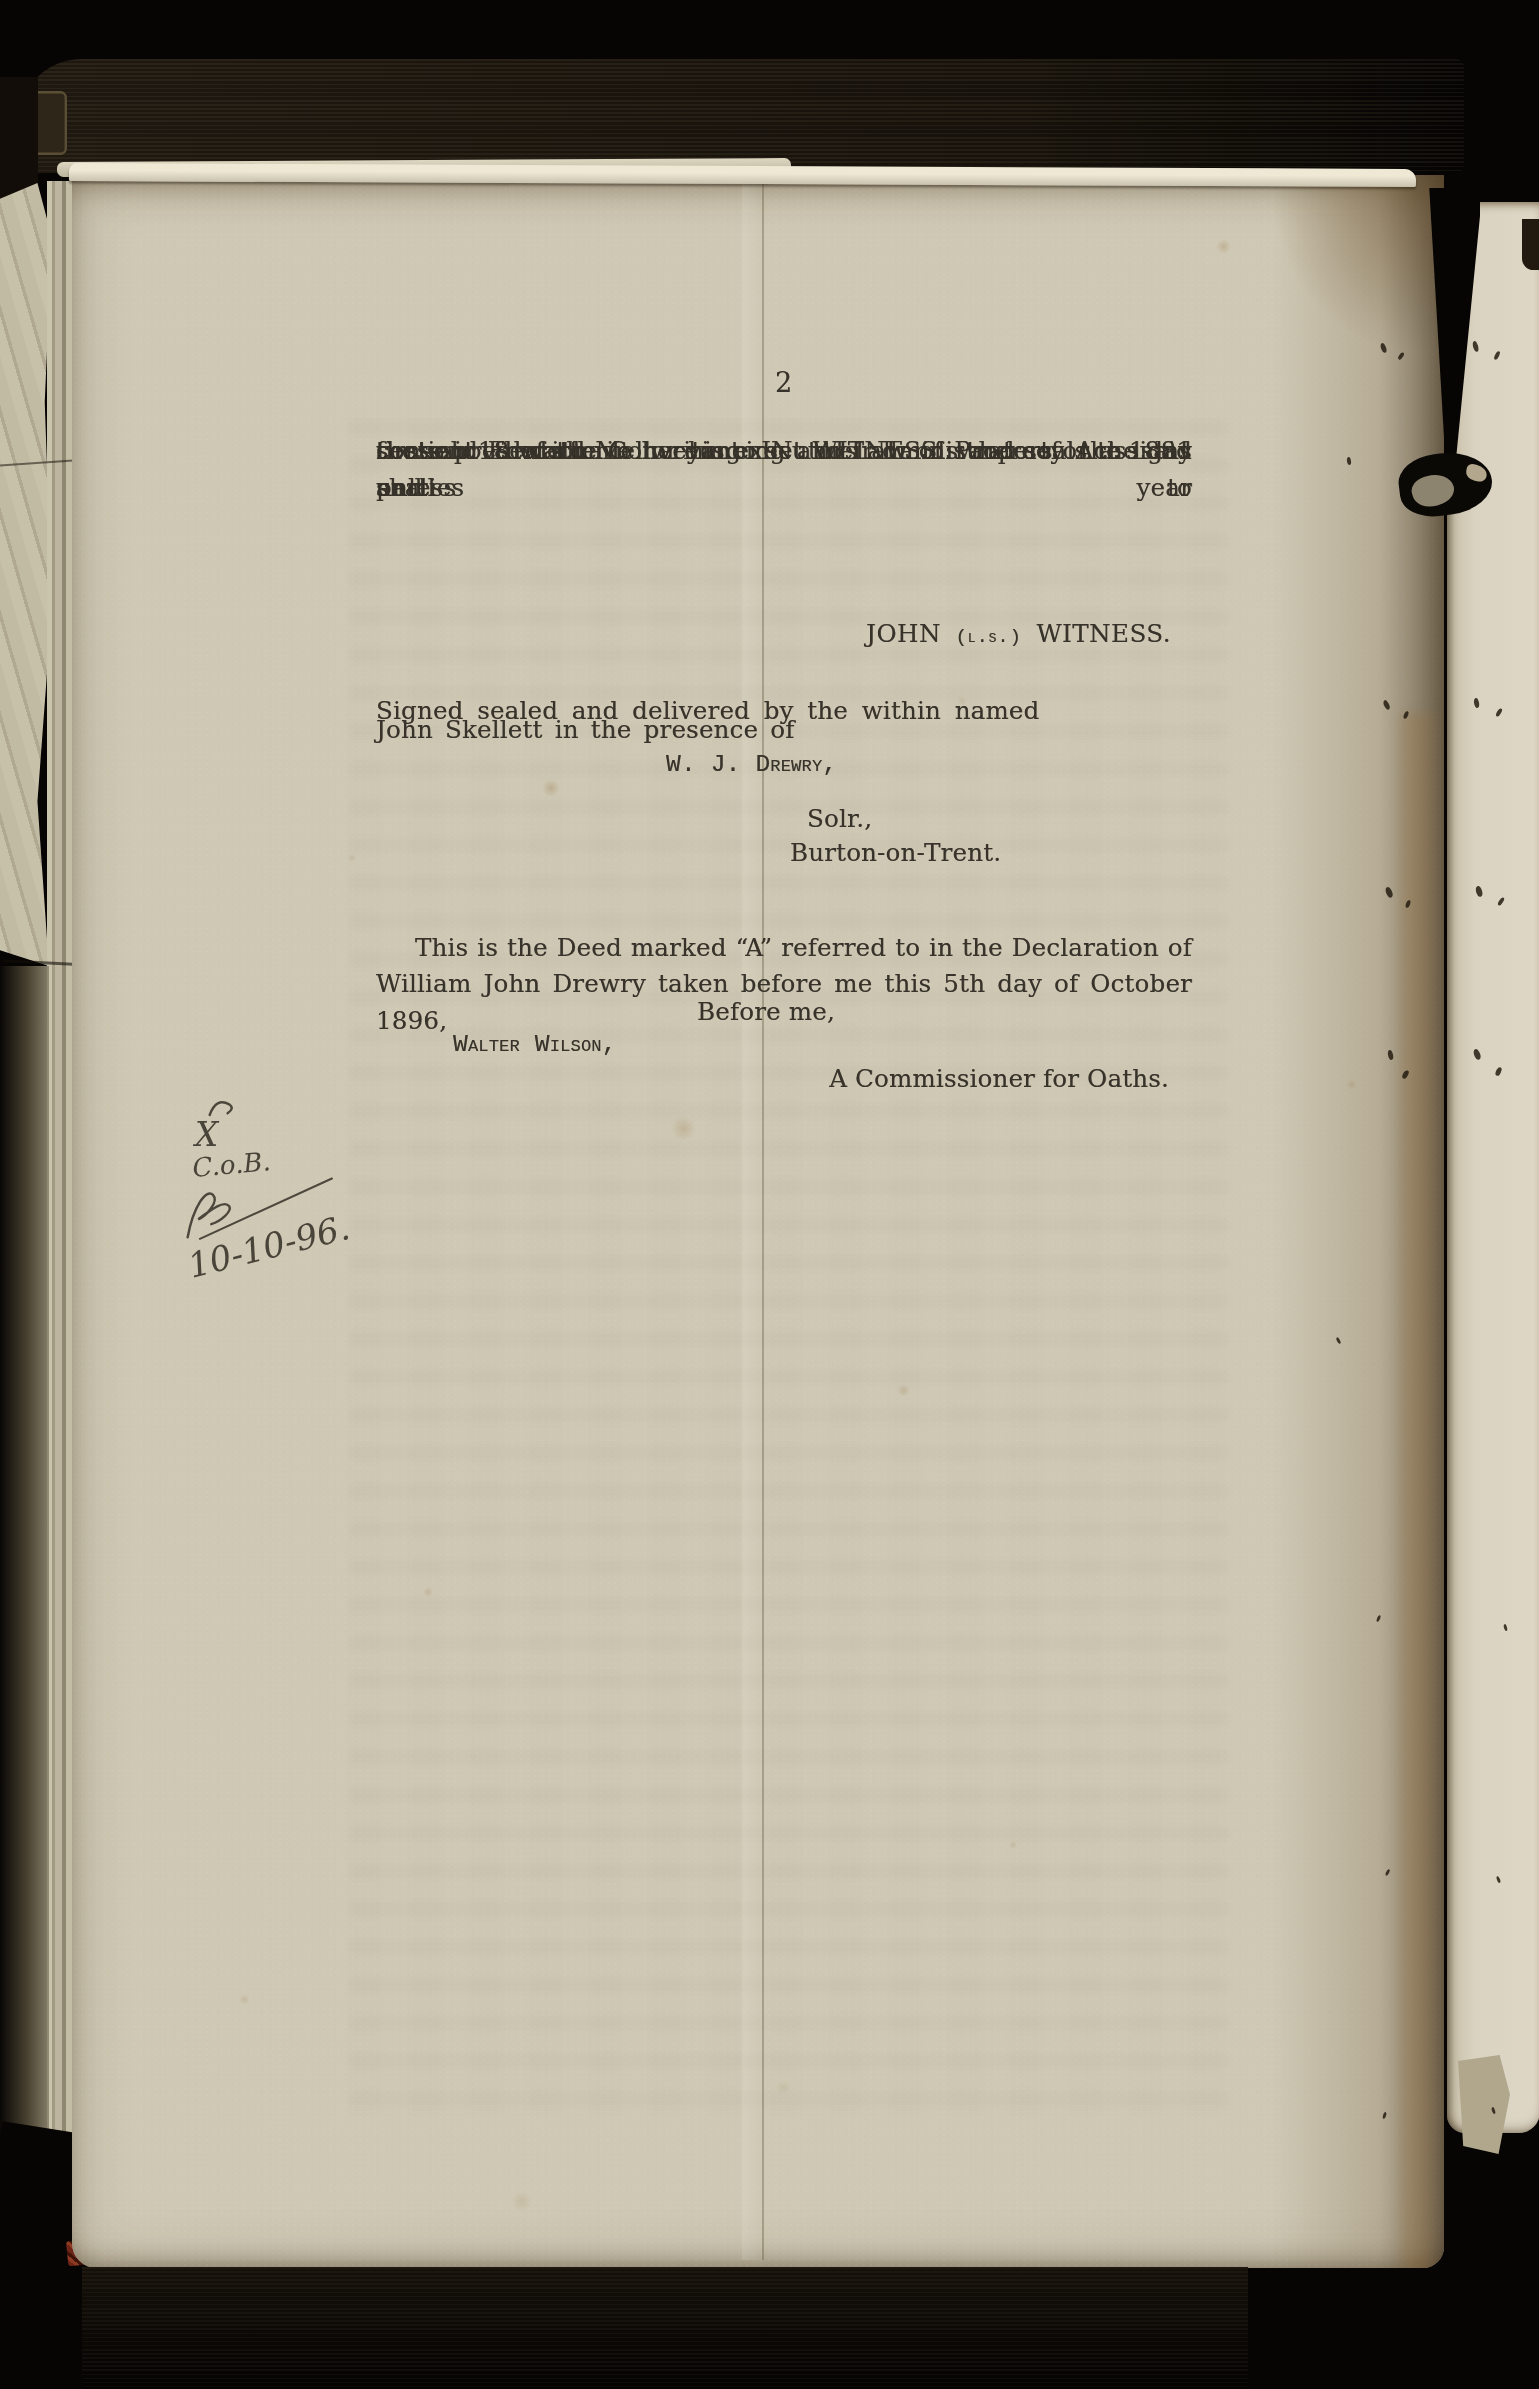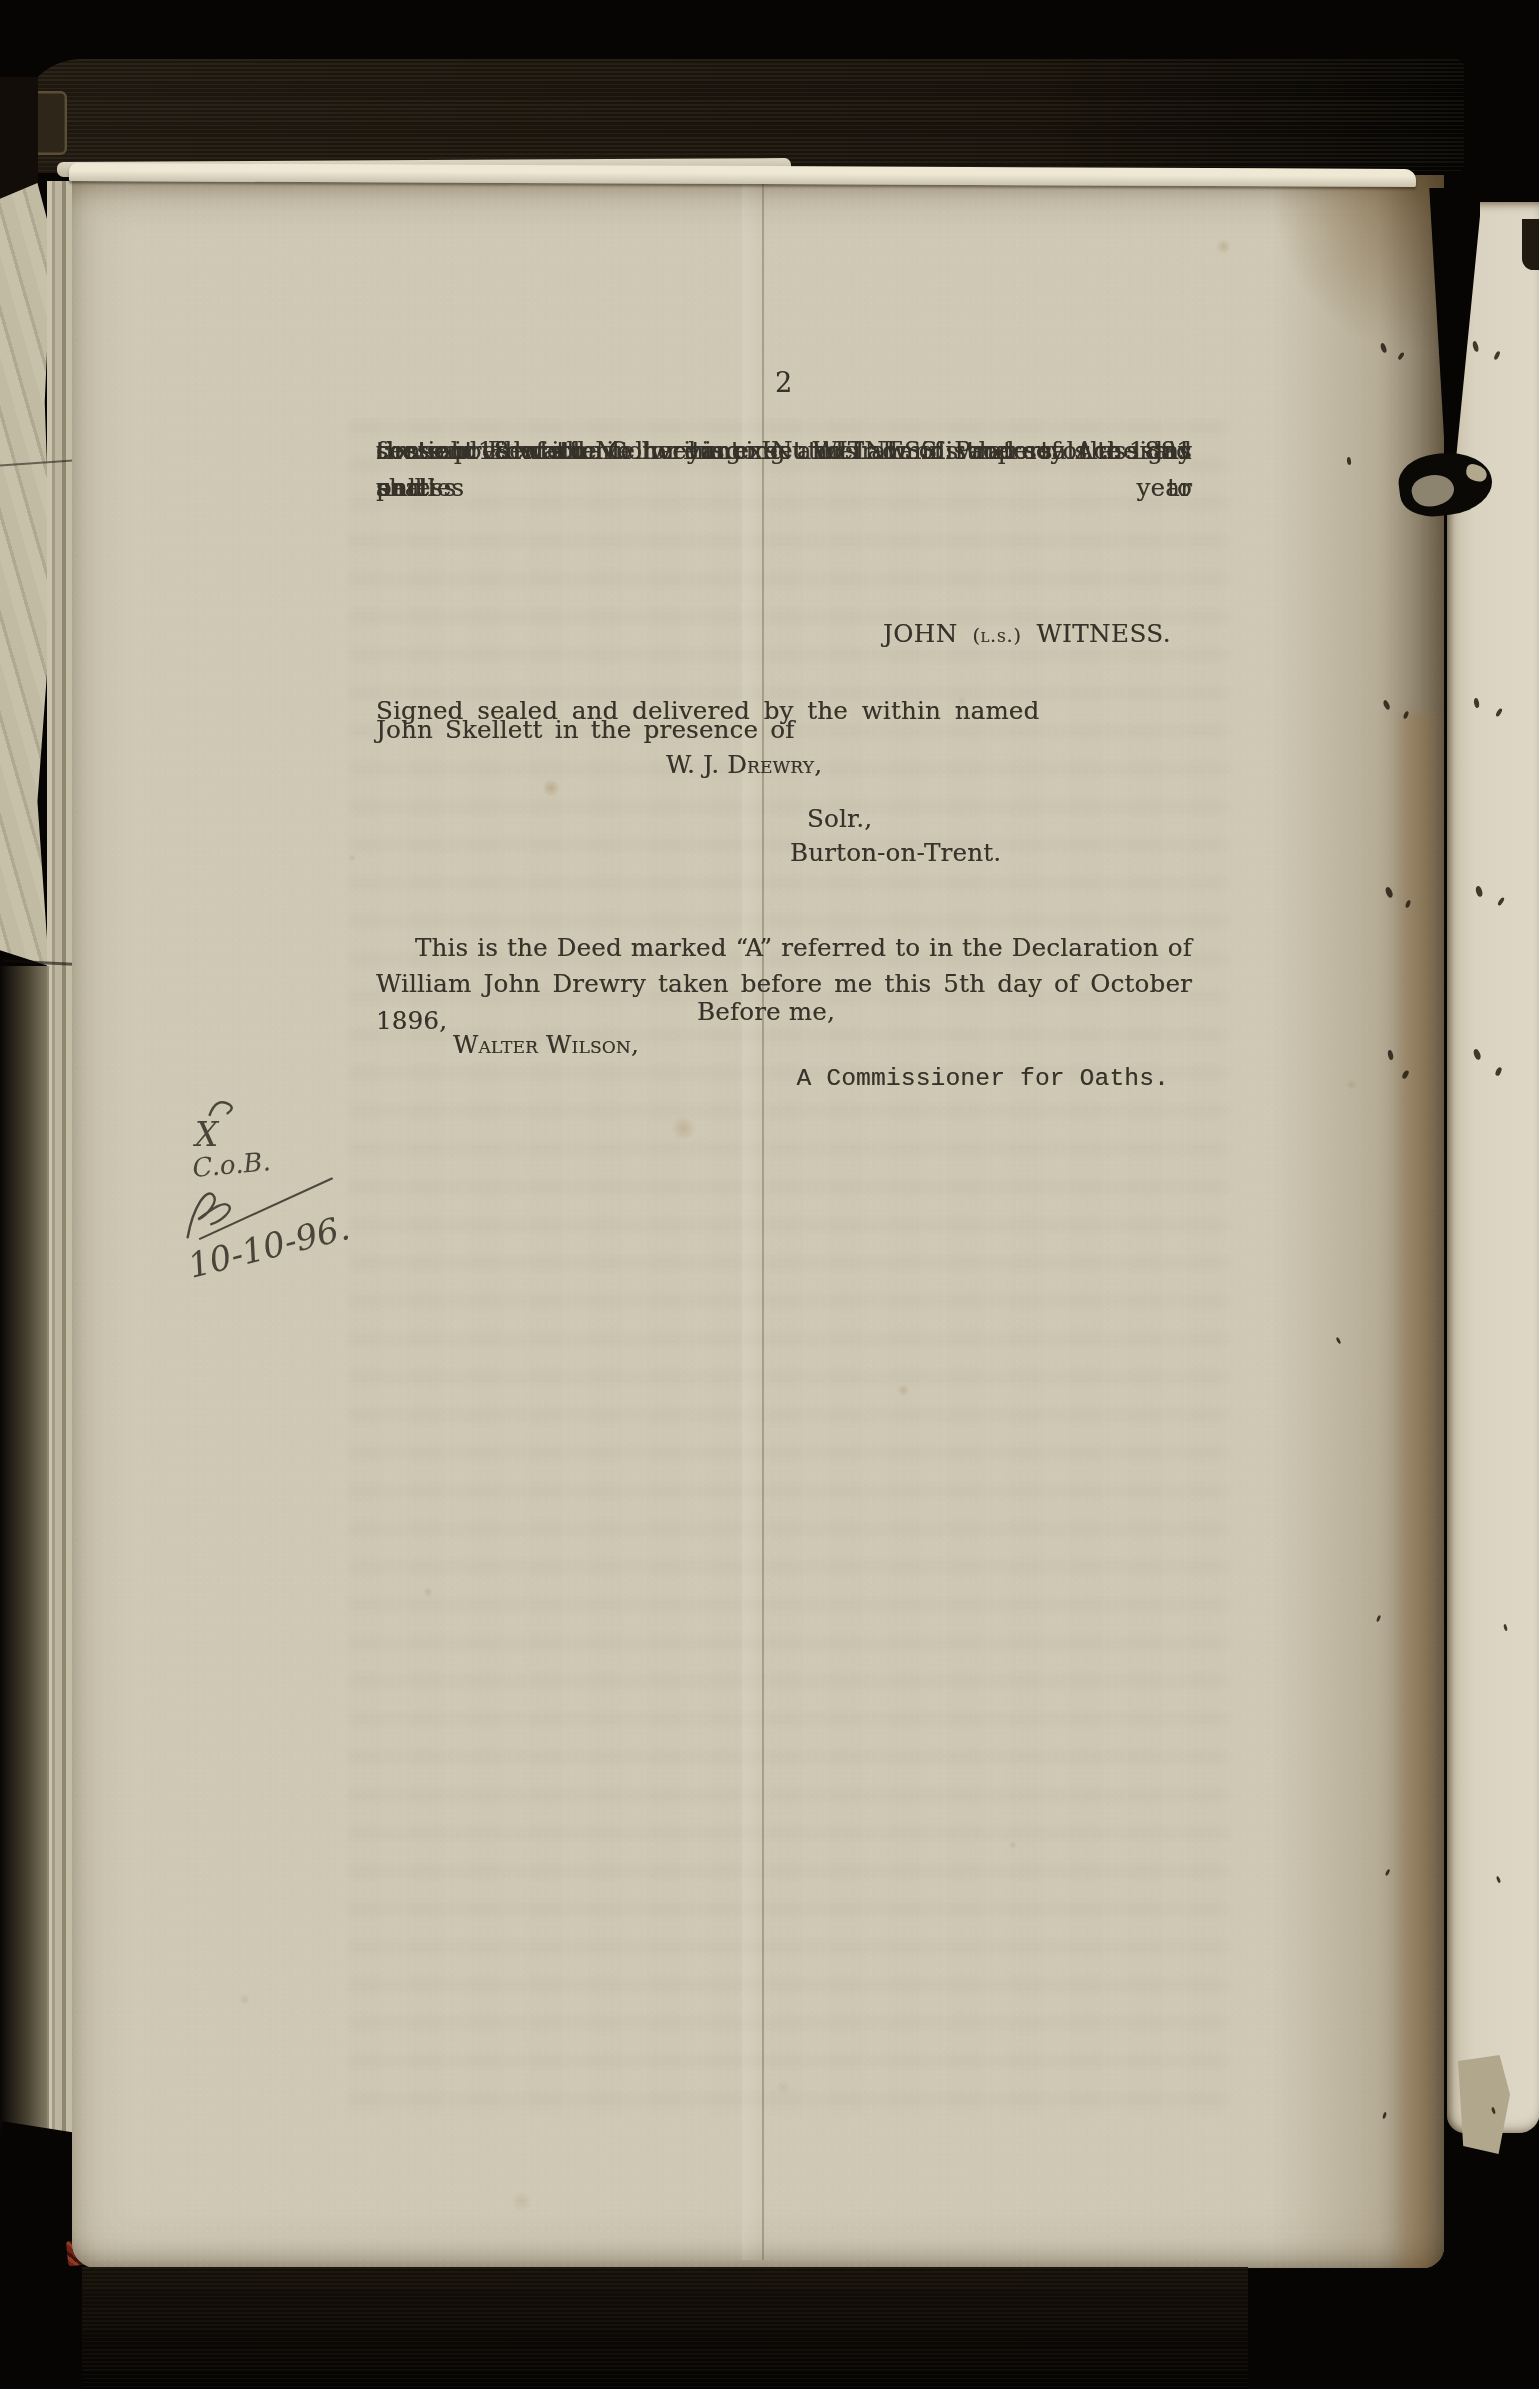--- a/index.html
+++ b/index.html
@@ -65,21 +65,21 @@
     border-radius:30% 60% 40% 50%;transform:rotate(12deg);}
   .rb-torn{left:1458px;top:2055px;width:52px;height:99px;background:#b1a78d;
     clip-path:polygon(0 6%,80% 0,100% 40%,78% 100%,10% 92%);}
   .cover-bottom{left:82px;top:2267px;width:1166px;height:122px;
     background-image:repeating-linear-gradient(180deg,rgba(190,170,130,.05) 0 1.6px,rgba(0,0,0,0) 1.6px 4.1px),
       linear-gradient(180deg,#151009,#0a0705 65%,#040302);}
   
   .t{left:304px;width:816px;color:#37332b;font-size:24.5px;line-height:37px;letter-spacing:0.2px;
      text-shadow:0.3px 0.4px 0.6px rgba(40,35,25,.5);}
   .just{text-align:justify;text-align-last:justify;}
-  .sc{font-variant-caps:small-caps;}
+  .sc{font-variant-caps:small-caps;font-family:Liberation Mono, monospace;}
   .seal{font-size:19px;letter-spacing:0.8px;}
 </style>
 </head>
 <body>
 
 <div class="cover-top"></div>
 <div class="clasp"></div>
 <div class="left-cloth"></div>
 <div class="left-crinkle"></div>
 <div class="left-sliver"></div>
@@ -114,21 +114,21 @@
   <div class="t" style="top:536px;word-spacing:4.1px;">John Skellett in the presence of</div>
 
   <div class="t sc" style="top:571px;padding-left:290px;">W. J. Drewry,</div>
   <div class="t" style="top:625px;padding-left:431px;">Solr.,</div>
   <div class="t" style="top:659px;padding-left:414px;">Burton-on-Trent.</div>
 
   <div class="t just" style="top:754px;padding-left:39px;box-sizing:border-box;">This is the Deed marked “A” referred to in the Declaration of</div>
   <div class="t just" style="top:790px;">William John Drewry taken before me this 5th day of October 1896,</div>
   <div class="t" style="top:818px;text-align:center;transform:translateX(-18px);">Before me,</div>
   <div class="t sc" style="top:851px;transform:translateX(77px);">Walter Wilson,</div>
-  <div class="t" style="top:885px;text-align:right;padding-right:23px;box-sizing:border-box;font-family:Liberation Mono, monospace;">A Commissioner for Oaths.</div>
+  <div class="t" style="top:885px;text-align:right;padding-right:23px;box-sizing:border-box;">A Commissioner for Oaths.</div>
 
   <svg style="left:87px;top:909px;" width="204" height="220" viewBox="0 0 250 270">
     <g stroke="#3b362c" stroke-width="3" fill="none" stroke-linecap="round" opacity=".88">
       <path d="M62 38 Q70 16 86 25 Q93 30 84 36"></path>
       <path d="M35 188 C42 150 58 128 66 136 C74 144 58 162 48 166 C64 154 80 142 86 150 C90 156 76 168 64 172"></path>
       <path d="M50 190 L212 116" stroke-width="2.5"></path>
     </g>
     <text x="44" y="76" font-size="40" font-style="italic" fill="#3b362c" opacity=".9">X</text>
     <text x="42" y="114" transform="rotate(-5 42 114)" font-size="32" font-style="italic" fill="#3b362c" opacity=".9">C.o.B.</text>
     <text x="40" y="238" transform="rotate(-14 40 238)" font-size="42" font-style="italic" fill="#3b362c" opacity=".9">10-10-96.</text>

